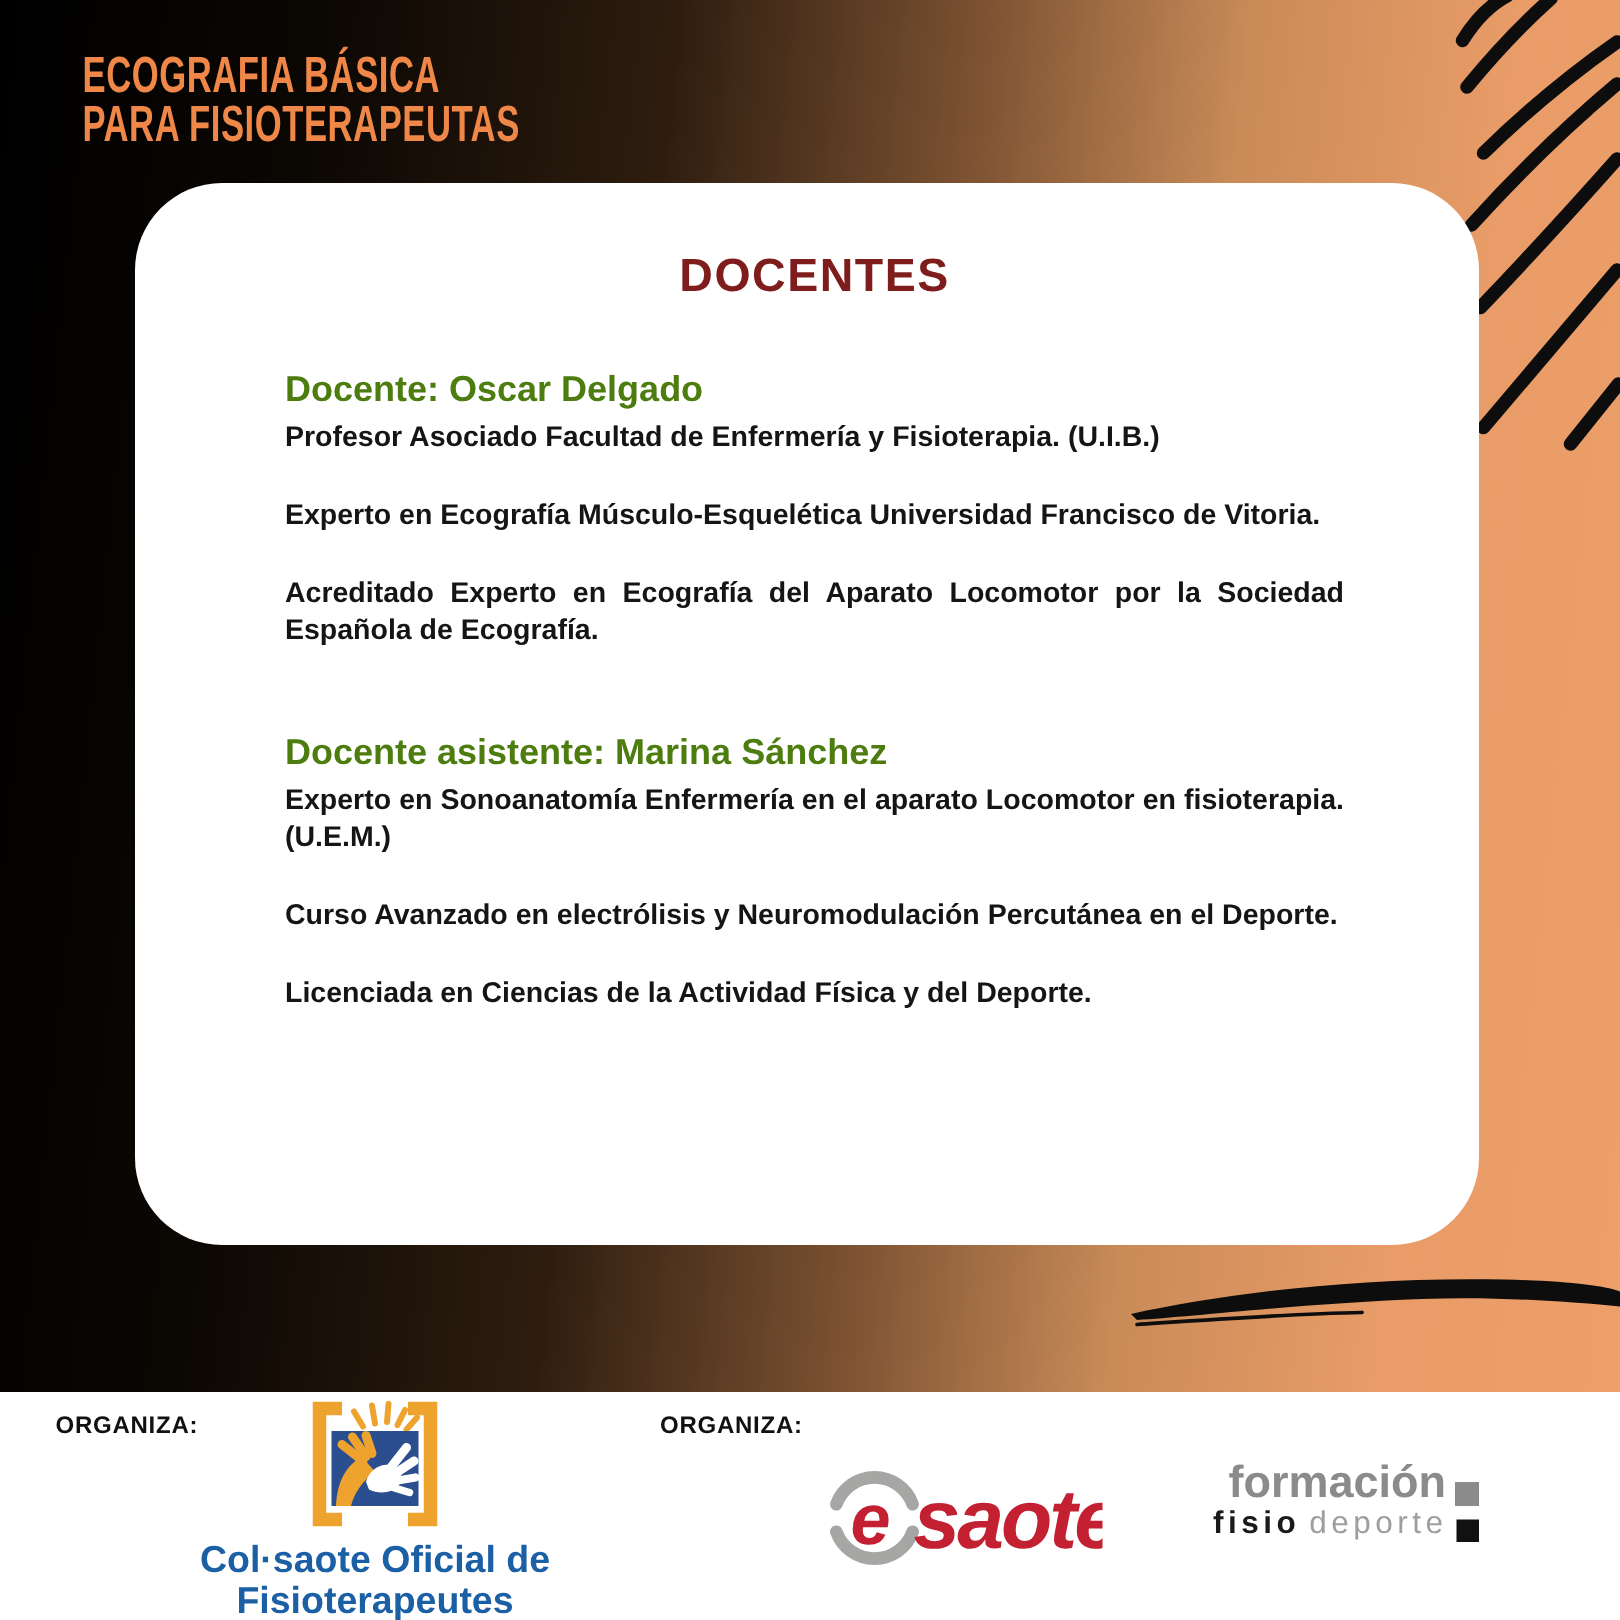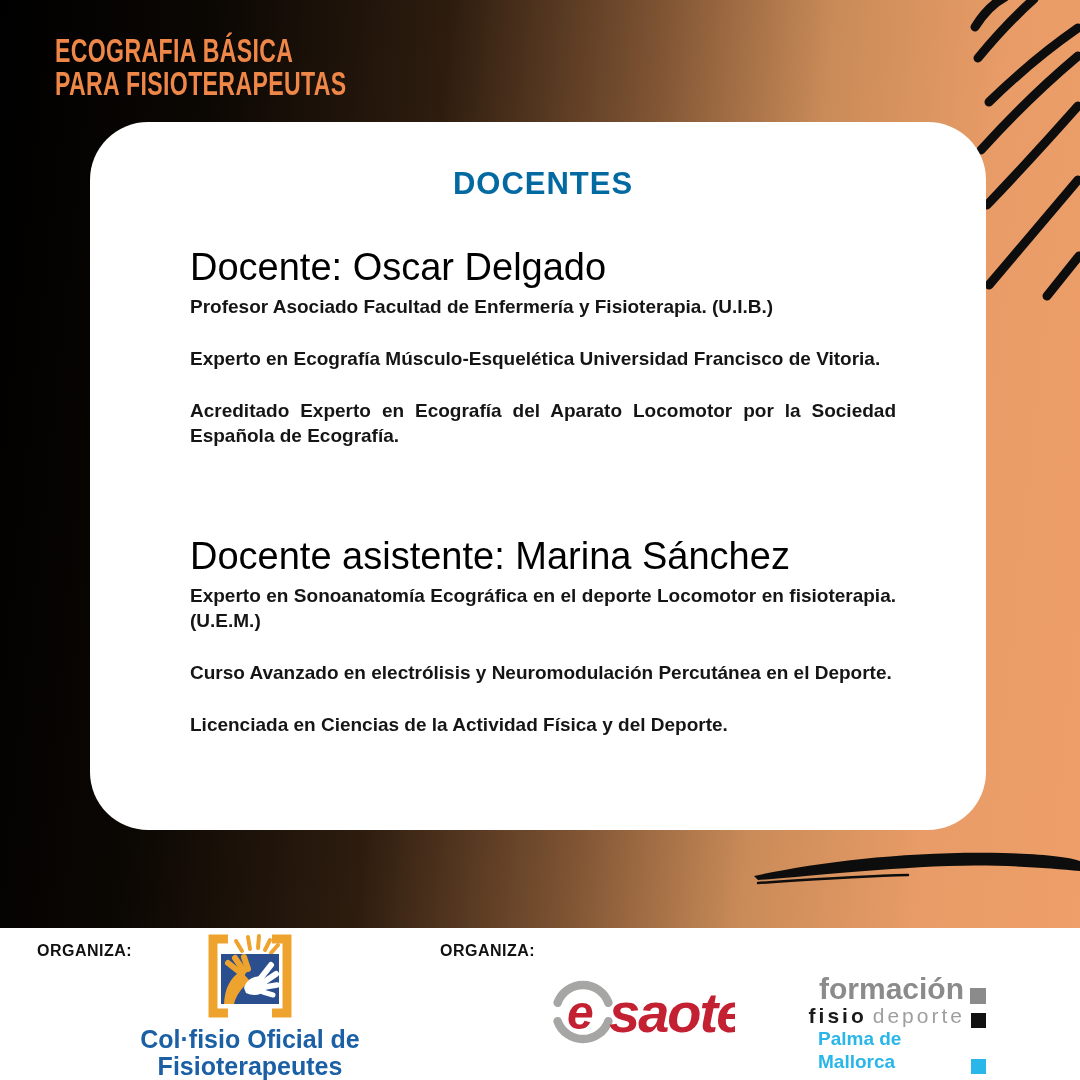--- a/index.html
+++ b/index.html
@@ -21,27 +21,27 @@
   
   .brush{position:absolute;left:748px;top:845px;}
   
   .card{
     position:absolute;left:90px;top:122px;width:896px;height:708px;
     background:#fff;border-radius:58px;
   }
   .card-inner{padding:44px 90px 0 100px;color:#151515;}
   .docentes{
     margin:0;text-align:center;font-size:31px;font-weight:800;
-    letter-spacing:1px;color:#0369a1;
+    letter-spacing:1px;color:#7f1d1d;
   }
   .sec-heading{
-    font-size:38px;font-weight:400;color:#000000;margin:0;
+    font-size:24px;font-weight:700;color:#4d7c0f;margin:0;
   }
   .sec1 .sec-heading{margin-top:44px;}
-  .sec2 .sec-heading{margin-top:87px;}
+  .sec2 .sec-heading{margin-top:55px;}
   .role{
     font-size:19px;font-weight:700;line-height:25px;margin:5px 0 0 0;
     text-align:justify;text-align-last:left;
   }
   .para{
     font-size:19px;font-weight:700;line-height:25px;margin:27px 0 0 0;
     text-align:justify;text-align-last:left;
   }
   
   .footer{position:absolute;left:0;top:928px;width:1080px;height:152px;background:#fff;}
@@ -98,21 +98,21 @@
 
       <div class="sec1">
         <h2 class="sec-heading">Docente: Oscar Delgado</h2>
         <p class="role">Profesor Asociado Facultad de Enfermería y Fisioterapia. (U.I.B.)</p>
         <p class="para">Experto en Ecografía Músculo-Esquelética Universidad Francisco de Vitoria.</p>
         <p class="para">Acreditado Experto en Ecografía del Aparato Locomotor por la Sociedad Española de Ecografía.</p>
       </div>
 
       <div class="sec2">
         <h2 class="sec-heading">Docente asistente: Marina Sánchez</h2>
-        <p class="role">Experto en Sonoanatomía Ecográfica en el deporte Locomotor en fisioterapia. (U.E.M.)</p>
+        <p class="role">Experto en Sonoanatomía Enfermería en el aparato Locomotor en fisioterapia. (U.E.M.)</p>
         <p class="para">Curso Avanzado en electrólisis y Neuromodulación Percutánea en el Deporte.</p>
         <p class="para">Licenciada en Ciencias de la Actividad  Física y del Deporte.</p>
       </div>
     </div>
   </div>
 
   <div class="footer">
 
     <div class="org-label">ORGANIZA:</div>
 
@@ -136,21 +136,21 @@
         </g>
         <g>
           <path d="M40,56 C42,48 50,43 57,45 C63,47 65,53 62,58 C57,64 48,64 42,61 Z" fill="#fff"></path>
           <path d="M56,47 L67,33" stroke="#fff" stroke-width="6" stroke-linecap="round"></path>
           <path d="M60,50 L72,42" stroke="#fff" stroke-width="6" stroke-linecap="round"></path>
           <path d="M61,55 L73,53" stroke="#fff" stroke-width="5.5" stroke-linecap="round"></path>
           <path d="M59,60 L69,63" stroke="#fff" stroke-width="5" stroke-linecap="round"></path>
         </g>
       </svg>
       <div class="cofib-name">
-        <div>Col·fisio Oficial de Fisioterapeutes</div>
+        <div>Col·saote Oficial de Fisioterapeutes</div>
         <div class="l2">de les illes Balears</div>
       </div>
     </div>
 
     <div class="col-label">ORGANIZA:</div>
 
     <div class="esaote">
       <svg width="190" height="80" viewBox="0 0 190 80">
         <path d="M12.6,32.8 A27 27 0 0 1 63.4,32.8" stroke="#a6a6a5" stroke-width="8.5" fill="none" stroke-linecap="round"></path>
         <path d="M63.4,51.2 A27 27 0 0 1 12.6,51.2" stroke="#a6a6a5" stroke-width="8.5" fill="none" stroke-linecap="round"></path>
@@ -162,20 +162,16 @@
     <div class="fisiodeporte">
       <div class="fd-row fd-r1">
         <span class="fd-l1">formación</span>
         <span class="fd-sq"></span>
       </div>
       <div class="fd-row fd-r2">
         <span class="fd-l2b">fisio</span>
           <span class="fd-l2l">deporte</span>
         <span class="fd-sq"></span>
       </div>
-      <div class="fd-row fd-r3">
-        <span class="fd-l3">Palma de Mallorca</span>
-        <span class="fd-sq"></span>
-      </div>
     </div>
 
   </div>
 </div>
 
 </body></html>

